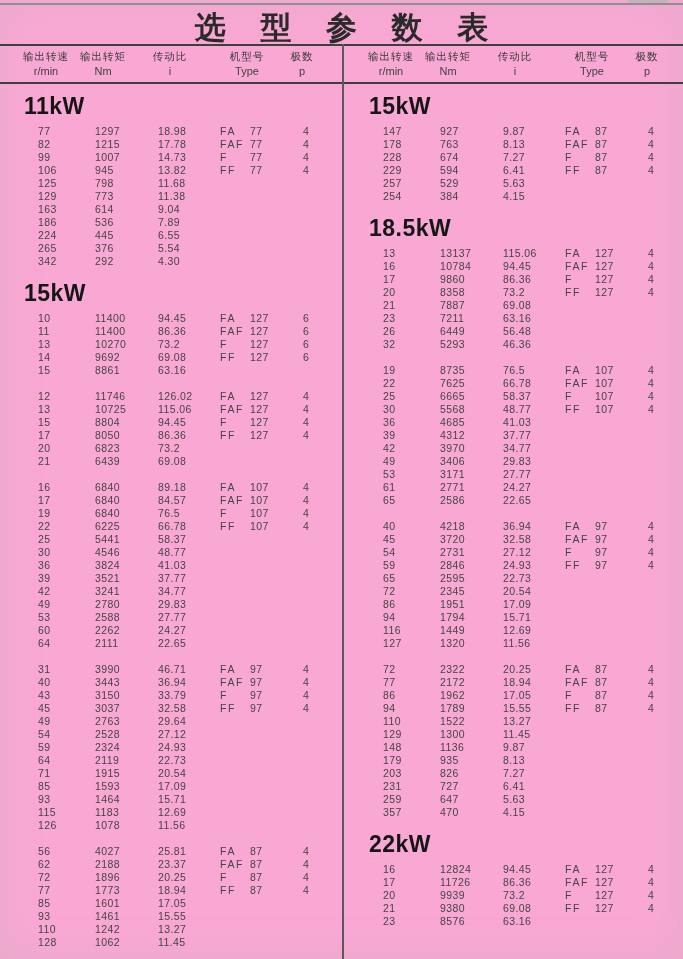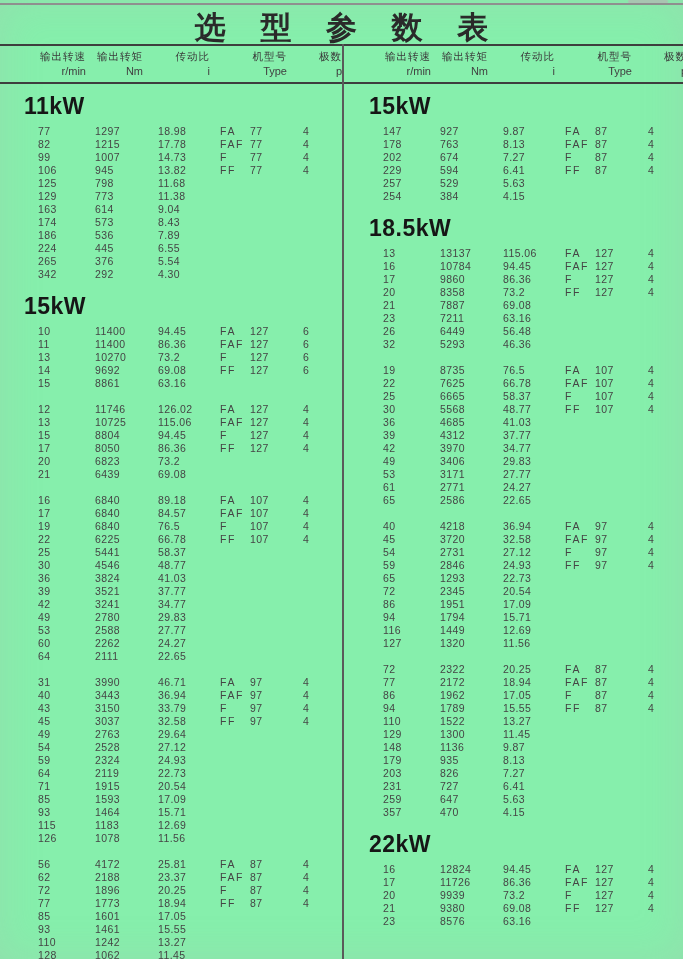--- a/index.html
+++ b/index.html
@@ -4,21 +4,21 @@
 <style>
   html,body{margin:0;padding:0;}
   body{
     width:683px;height:959px;
     background:#efefed;
     font-family:"Liberation Sans","DejaVu Sans",sans-serif;
     -webkit-font-smoothing:antialiased;
   }
   .page{
     position:relative;width:683px;height:959px;
-    background:#86efac;
+    background:#f9a8d4;
     overflow:hidden;
     box-shadow:inset 0 0 40px rgba(180,180,175,0.25);
   }
   .top-rule{position:absolute;top:3px;left:0;width:683px;height:2px;background:#8f8f8f;}
   .corner-smudge{position:absolute;top:0px;left:628px;width:40px;height:3px;background:#b5b5b3;border-radius:2px;opacity:.7;}
   .page-title{
     position:absolute;top:7px;left:0;width:683px;
     text-align:center;
     font-size:31px;font-weight:bold;color:#2a2a2a;
     letter-spacing:13px;text-indent:13px;
@@ -28,21 +28,21 @@
     position:absolute;top:44px;left:0;width:683px;height:40px;
     border-top:2px solid #3e3e3e;
     border-bottom:2px solid #3e3e3e;
     box-sizing:border-box;
   }
   .header-half{position:absolute;top:0;height:100%;}
   .header-half.left{left:0;width:342px;}
   .header-half.right{left:345px;width:338px;}
   .col-head{
     position:absolute;top:3px;width:80px;margin-left:-40px;
-    text-align:right;color:#3a3a3a;
+    text-align:center;color:#3a3a3a;
   }
   .col-head .cn{display:block;font-size:10.5px;letter-spacing:1px;line-height:15px;}
   .col-head .unit{display:block;font-size:11px;line-height:15px;color:#414141;}
   .v-divider{position:absolute;left:342px;top:44px;width:2px;height:915px;background:#5a5a5a;}
   .panel{position:absolute;top:85px;box-sizing:border-box;}
   .panel.left{left:0;width:342px;}
   .panel.right{left:345px;width:338px;}
   .section-heading{
     font-size:23px;font-weight:bold;color:#161616;
     margin:9px 0 7px 24px;line-height:24px;letter-spacing:0.5px;
@@ -168,28 +168,20 @@
         </div>
         <div class="t-row">
           <span class="speed">163</span>
           <span class="torque">614</span>
           <span class="ratio">9.04</span>
           <span class="model"></span>
           <span class="size"></span>
           <span class="poles"></span>
         </div>
         <div class="t-row">
-          <span class="speed">174</span>
-          <span class="torque">573</span>
-          <span class="ratio">8.43</span>
-          <span class="model"></span>
-          <span class="size"></span>
-          <span class="poles"></span>
-        </div>
-        <div class="t-row">
           <span class="speed">186</span>
           <span class="torque">536</span>
           <span class="ratio">7.89</span>
           <span class="model"></span>
           <span class="size"></span>
           <span class="poles"></span>
         </div>
         <div class="t-row">
           <span class="speed">224</span>
           <span class="torque">445</span>
@@ -516,21 +508,21 @@
           <span class="torque">1078</span>
           <span class="ratio">11.56</span>
           <span class="model"></span>
           <span class="size"></span>
           <span class="poles"></span>
         </div>
       </div>
       <div class="row-group">
         <div class="t-row">
           <span class="speed">56</span>
-          <span class="torque">4172</span>
+          <span class="torque">4027</span>
           <span class="ratio">25.81</span>
           <span class="model">FA</span>
           <span class="size">87</span>
           <span class="poles">4</span>
         </div>
         <div class="t-row">
           <span class="speed">62</span>
           <span class="torque">2188</span>
           <span class="ratio">23.37</span>
           <span class="model">FAF</span>
@@ -600,21 +592,21 @@
         </div>
         <div class="t-row">
           <span class="speed">178</span>
           <span class="torque">763</span>
           <span class="ratio">8.13</span>
           <span class="model">FAF</span>
           <span class="size">87</span>
           <span class="poles">4</span>
         </div>
         <div class="t-row">
-          <span class="speed">202</span>
+          <span class="speed">228</span>
           <span class="torque">674</span>
           <span class="ratio">7.27</span>
           <span class="model">F</span>
           <span class="size">87</span>
           <span class="poles">4</span>
         </div>
         <div class="t-row">
           <span class="speed">229</span>
           <span class="torque">594</span>
           <span class="ratio">6.41</span>
@@ -824,21 +816,21 @@
         <div class="t-row">
           <span class="speed">59</span>
           <span class="torque">2846</span>
           <span class="ratio">24.93</span>
           <span class="model">FF</span>
           <span class="size">97</span>
           <span class="poles">4</span>
         </div>
         <div class="t-row">
           <span class="speed">65</span>
-          <span class="torque">1293</span>
+          <span class="torque">2595</span>
           <span class="ratio">22.73</span>
           <span class="model"></span>
           <span class="size"></span>
           <span class="poles"></span>
         </div>
         <div class="t-row">
           <span class="speed">72</span>
           <span class="torque">2345</span>
           <span class="ratio">20.54</span>
           <span class="model"></span>

